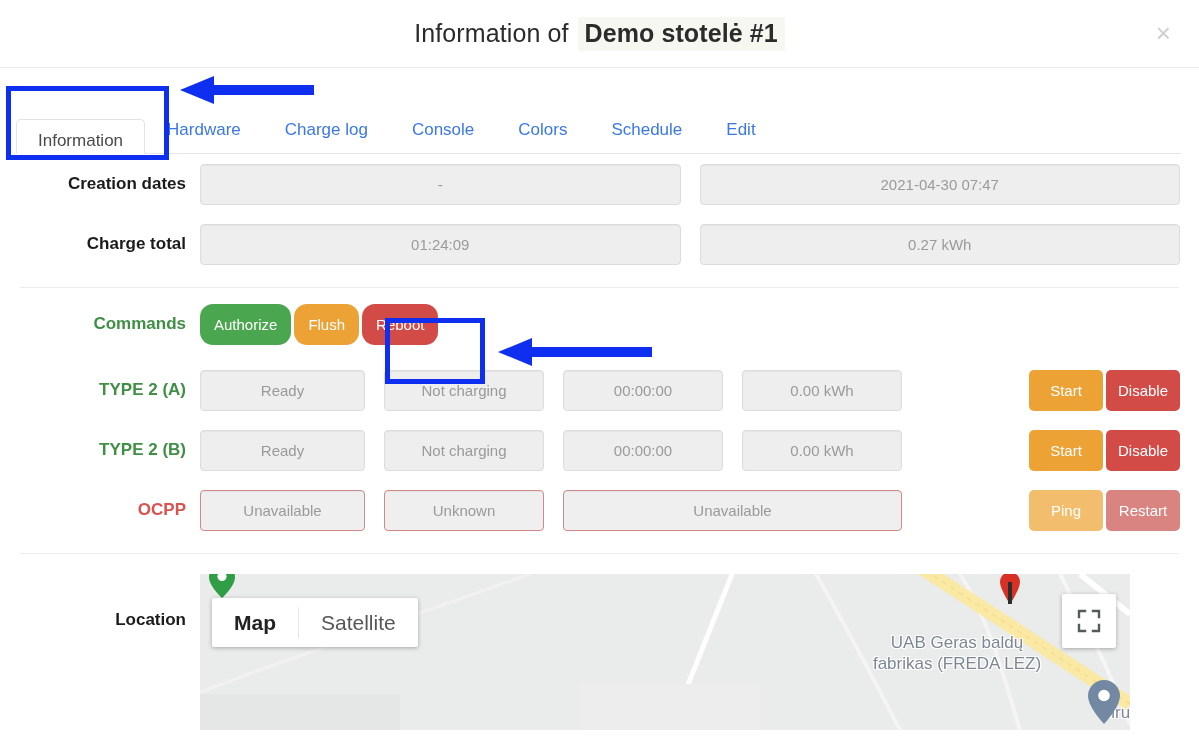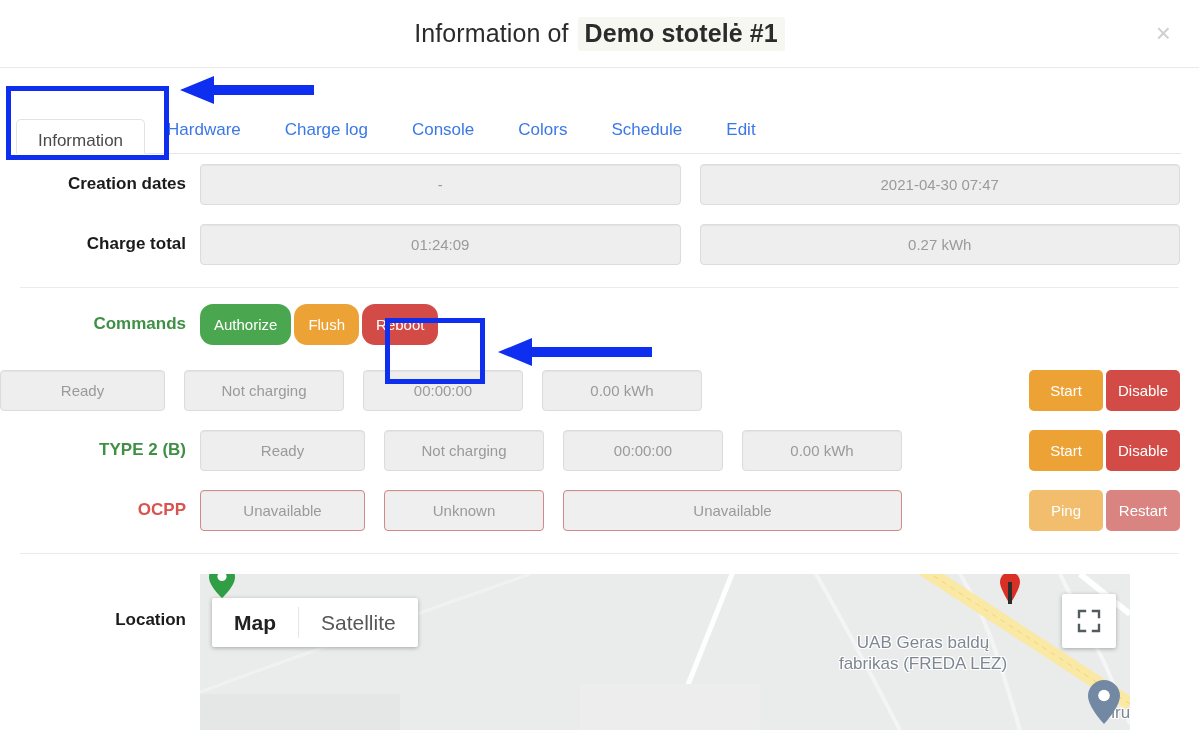--- a/index.html
+++ b/index.html
@@ -276,20 +276,21 @@
     <div class="fields">
       <div class="cmd-btns">
         <button class="btn green">Authorize</button>
         <button class="btn orange">Flush</button>
         <button class="btn red">Reboot</button>
       </div>
     </div>
   </div>
 
   <div class="row" style="height:60px;">
+    <div class="row-label green">TYPE 2 (A)</div>
     <div class="fields">
       <div class="fld" style="width:165px;">Ready</div>
       <div class="fld" style="width:160px;">Not charging</div>
       <div class="fld" style="width:160px;">00:00:00</div>
       <div class="fld" style="width:160px;">0.00 kWh</div>
       <div class="conn-actions">
         <button class="btn orange">Start</button>
         <button class="btn red">Disable</button>
       </div>
     </div>
@@ -337,21 +338,21 @@
       <path d="M610,-10 C640,40 660,80 700,156" stroke="#f4f4f4" stroke-width="4" fill="none"></path>
       <path d="M760,0 C790,50 800,90 820,156" stroke="#f4f4f4" stroke-width="4" fill="none"></path>
       <path d="M860,0 L905,90 L930,150" stroke="#f6f6f6" stroke-width="4" fill="none"></path>
       <path d="M700,-20 L930,130" stroke="#fbe9a0" stroke-width="14" fill="none" opacity="0.95"></path>
       <path d="M700,-20 L930,130" stroke="#f6d572" stroke-width="1" stroke-dasharray="5 5" fill="none"></path>
       <path d="M880,0 L930,40" stroke="#ffffff" stroke-width="6" fill="none"></path>
       <rect x="0" y="120" width="200" height="36" fill="#e5e6e6"></rect>
       <rect x="380" y="110" width="180" height="46" fill="#ededed"></rect>
     </svg>
 
-    <div class="map-label" style="left:598px; top:58px; width:250px;">UAB Geras baldų
+    <div class="map-label" style="left:632px; top:58px; width:250px;">UAB Geras baldų
 fabrikas (FREDA LEZ)</div>
     <div class="map-label" style="left:900px; top:128px; width:180px; text-align:left;">Biruliškės</div>
 
     <svg style="position:absolute; left:8px; top:-10px; z-index:4;" width="28" height="34" viewBox="0 0 28 34">
       <path d="M14 0C6.8 0 1 5.8 1 13c0 9.5 13 21 13 21s13-11.5 13-21C27 5.8 21.2 0 14 0z" fill="#2f9e44"></path>
       <circle cx="14" cy="12.5" r="4.6" fill="#ffffff"></circle>
     </svg>
 
     <svg style="position:absolute; left:800px; top:-2px; z-index:4;" width="20" height="32" viewBox="0 0 20 32">
       <path d="M10 0C4.5 0 0 4.4 0 9.9C0 17 10 32 10 32S20 17 20 9.9C20 4.4 15.5 0 10 0z" fill="#d93025"></path>

